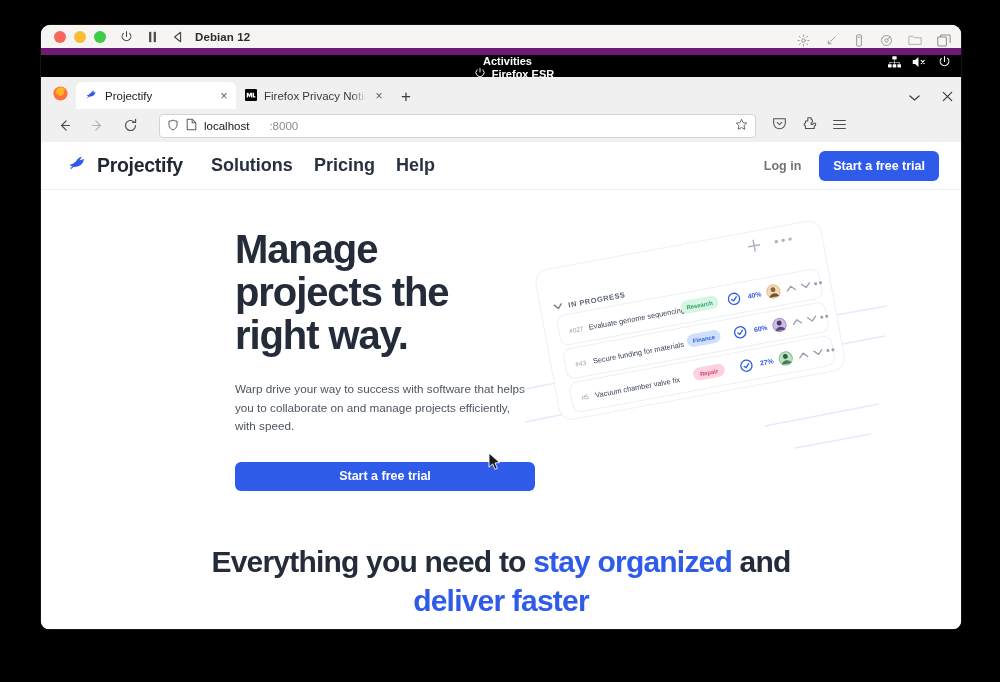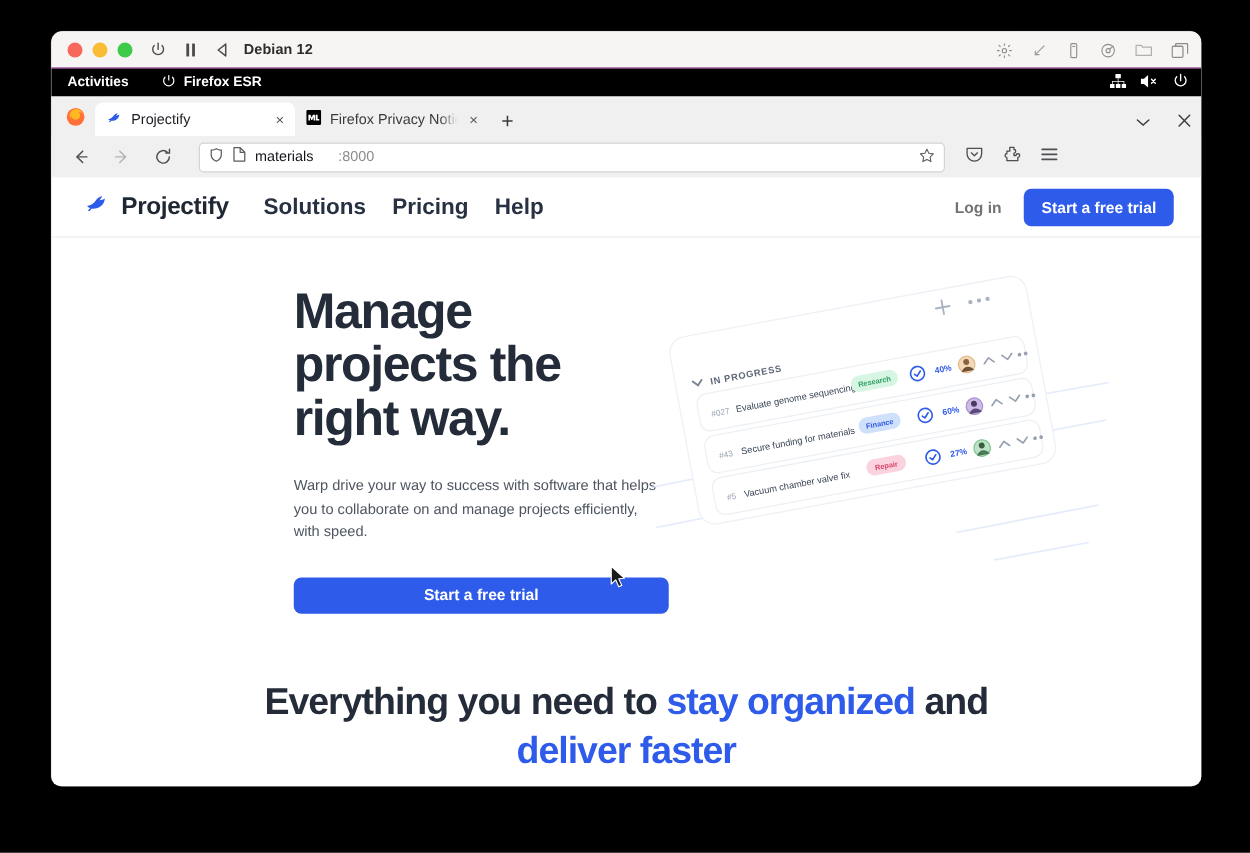--- a/index.html
+++ b/index.html
@@ -19,21 +19,21 @@
     border-radius: 9px 9px 8px 8px;
     overflow: hidden;
     box-shadow: 0 0 0 0.5px #2a2a2a;
   }
 
   
   #vm-titlebar {
     position: relative;
     height: 30px;
     background: #f6f5f4;
-    border-bottom: 1px solid #701a75;
+    border-bottom: 7px solid #701a75;
     display: flex;
     align-items: center;
   }
   .traffic { display: flex; gap: 8px; margin-left: 13px; }
   .tl { width: 12px; height: 12px; border-radius: 50%; }
   .tl.red { background: #f9675c; }
   .tl.yellow { background: #f8bd35; }
   .tl.green { background: #3ecb49; }
 
   .tb-ctrl { margin-left: 14px; color: #4a4a4a; display:flex; align-items:center; }
@@ -49,20 +49,21 @@
   #vm-tb-right .ti { color: #7e7e7e; display: flex; align-items: center; }
 
   
   #gnome-bar {
     height: 22px;
     background: #000000;
     color: #ffffff;
     display: flex; align-items: center;
     position: relative;
     font-size: 11px;
+    flex-direction: column;
   }
   #gnome-activities {
     margin-left: 13px; font-weight: bold; font-size: 11px; color: #fff;
   }
   #gnome-app {
     margin-left: 26px; display: flex; align-items: center; gap: 6px;
     font-weight: bold; font-size: 11px;
   }
   #gnome-clock {
     position: absolute; left: 0; right: 0; text-align: center;
@@ -376,21 +377,21 @@
           <svg width="12" height="12" viewBox="0 0 14 14" fill="none" stroke="#5b5b5e" stroke-width="1.15">
               <path d="M7 1.2c1.6 1 3.1 1.3 4.7 1.2v4.3c0 3.1-2.1 5-4.7 6.1-2.6-1.1-4.7-3-4.7-6.1V2.4C3.9 2.5 5.4 2.2 7 1.2z"></path>
             </svg>
         </span>
         <span>
           <svg width="11" height="13" viewBox="0 0 12 14" fill="none" stroke="#5b5b5e" stroke-width="1.1" stroke-linejoin="round">
               <path d="M1.3 1.2h5.4l4 3.9v7.7H1.3z"></path>
               <path d="M6.7 1.2v4h4"></path>
             </svg>
         </span>
-        <span id="url-text"><span>materials</span><span class="dim">:8000</span></span>
+        <span id="url-text"><span>localhost</span><span class="dim">:8000</span></span>
         <span class="star">
           <svg width="13" height="13" viewBox="0 0 16 16" fill="none" stroke="#5b5b5e" stroke-width="1.1" stroke-linejoin="round">
               <path d="M8 1.6l1.95 4.1 4.45.6-3.24 3.1.81 4.45L8 11.73l-3.97 2.12.81-4.45L1.6 6.3l4.45-.6z"></path>
             </svg>
         </span>
       </div>
 
       <div id="ff-nav-right">
         <span class="g">
           <svg width="15" height="15" viewBox="0 0 18 18" fill="none" stroke="#4e4e52" stroke-width="1.25" stroke-linejoin="round">

